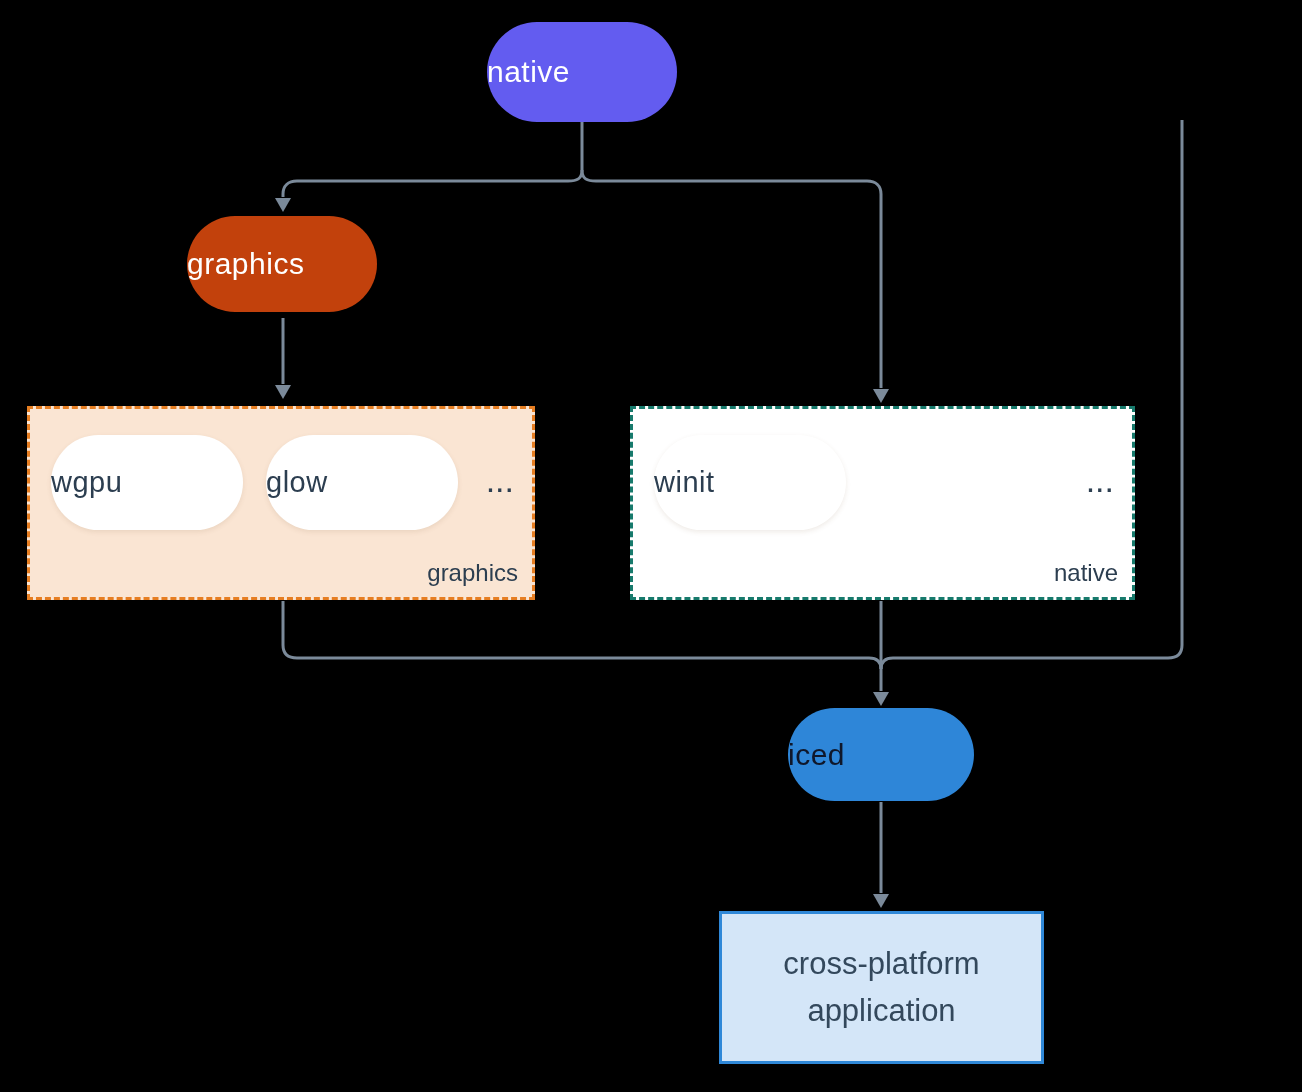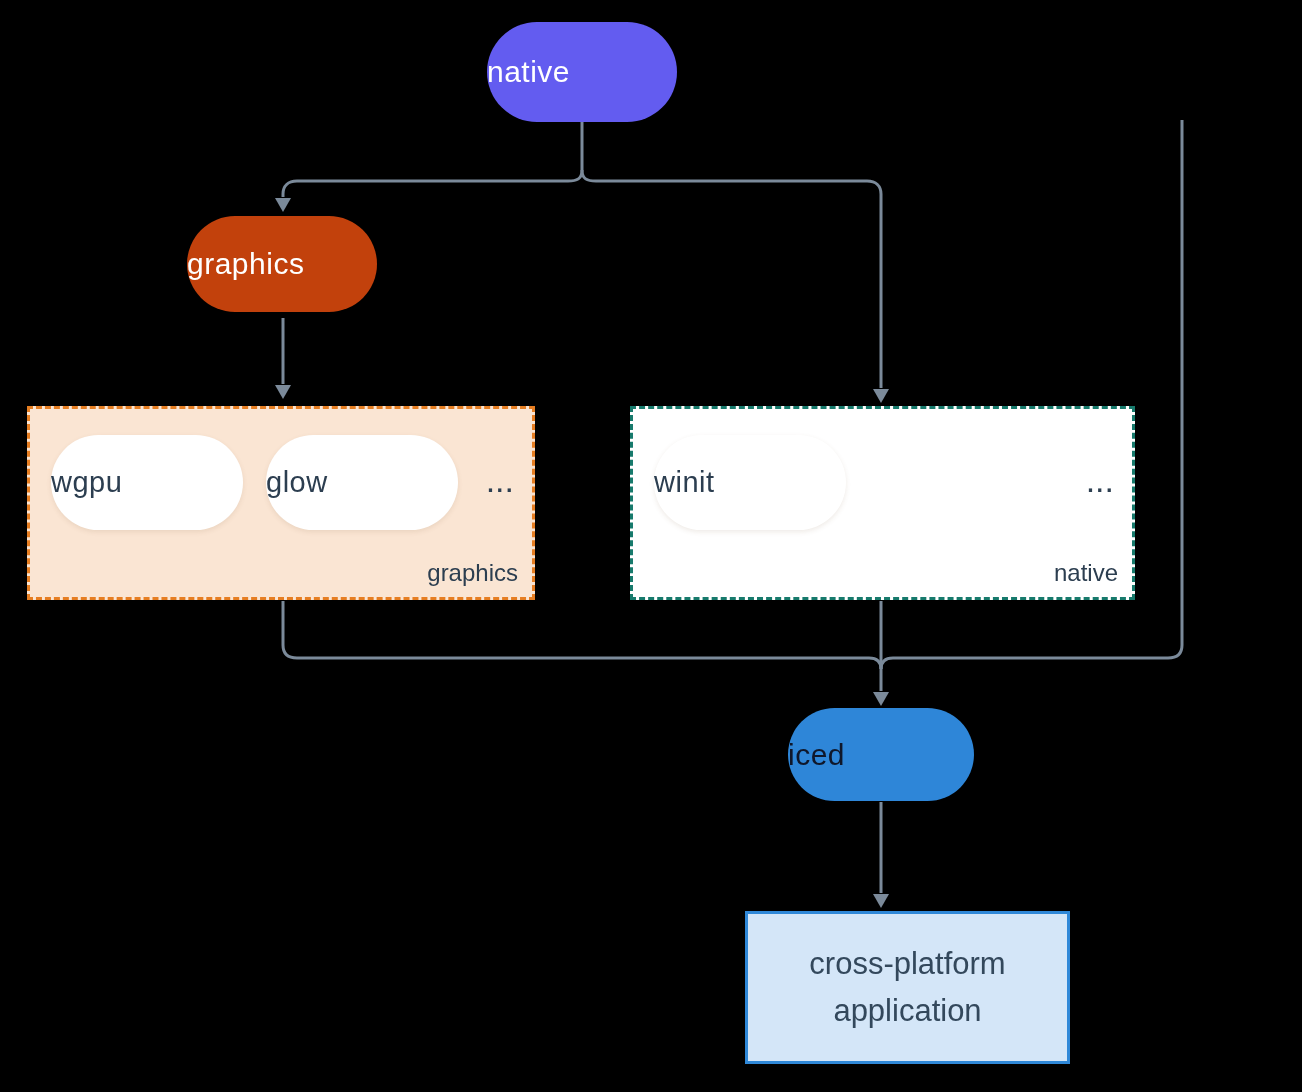--- a/index.html
+++ b/index.html
@@ -93,21 +93,20 @@
     background: #D4E6F8;
     border: 3px solid #2F88D8;
     display: flex;
     align-items: center;
     justify-content: center;
     text-align: center;
     color: #33485C;
     font-size: 31px;
     line-height: 1.5;
     z-index: 2;
-    margin-left: 26px;
   }
   .app-box .app-label { width: 250px; }
 </style>
 </head>
 <body>
 
 <div class="canvas">
 
   <svg class="connectors" viewBox="0 0 1302 1092" xmlns="http://www.w3.org/2000/svg">
     <g stroke="#7B8A9A" stroke-width="3" fill="none">

